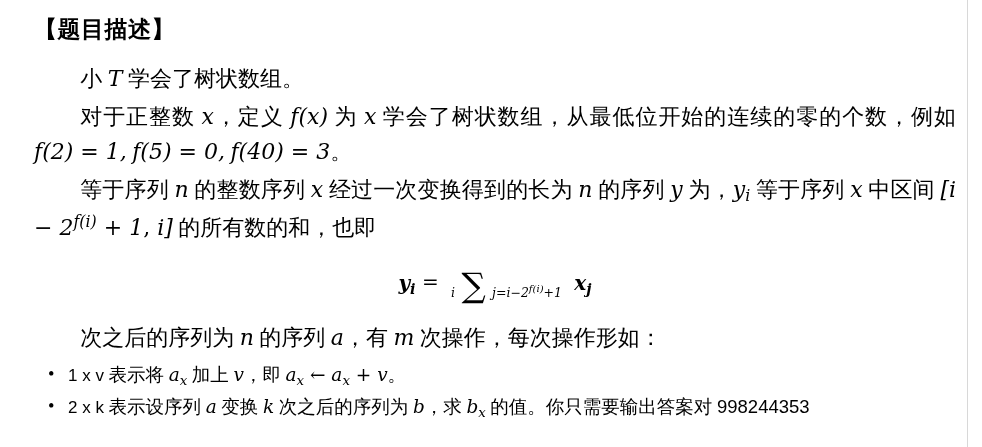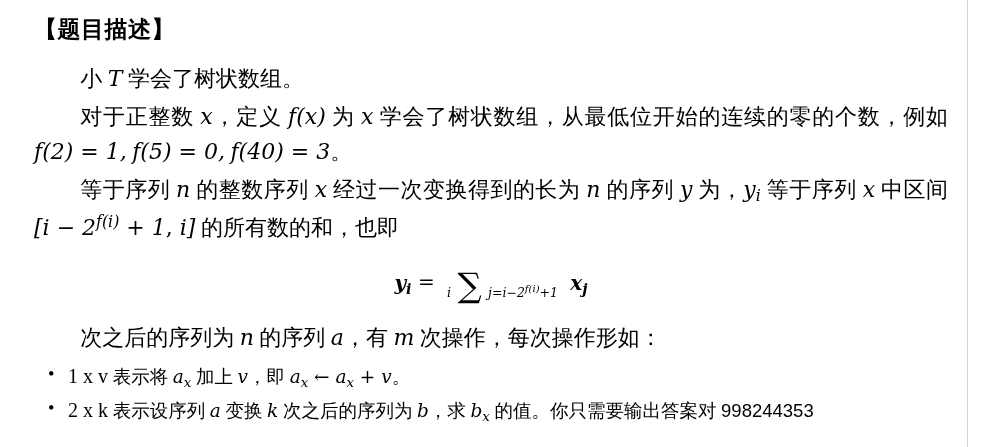--- a/index.html
+++ b/index.html
@@ -13,21 +13,21 @@
     font-family: "Liberation Serif", serif;
     color: #000000;
     overflow: hidden;
     position: relative;
   }
   .page {
     position: relative;
     width: 982px;
     height: 447px;
     box-sizing: border-box;
-    padding: 14px 34px 0 34px;
+    padding: 14px 26px 0 34px;
   }
   .section-title {
     font-family: "Liberation Serif", serif;
     font-weight: bold;
     font-size: 23px;
     letter-spacing: 0.5px;
     margin: 0 0 16px 0;
   }
   .para {
     font-size: 22px;
@@ -54,22 +54,22 @@
     font-style: italic;
     font-size: 0.72em;
     vertical-align: -0.28em;
   }
   sup.msup {
     font-style: italic;
     font-size: 0.72em;
     vertical-align: 0.48em;
   }
   .tt {
-    font-family: Liberation Serif, serif;
-    font-size: 20px;
+    font-family: Liberation Sans, sans-serif;
+    font-size: 17px;
   }
   .display-eq {
     margin: 22px 0 20px 0;
     text-align: center;
   }
   .eq-inner {
     display: inline-block;
     position: relative;
     font-family: "DejaVu Serif", serif;
     font-size: 20px;

